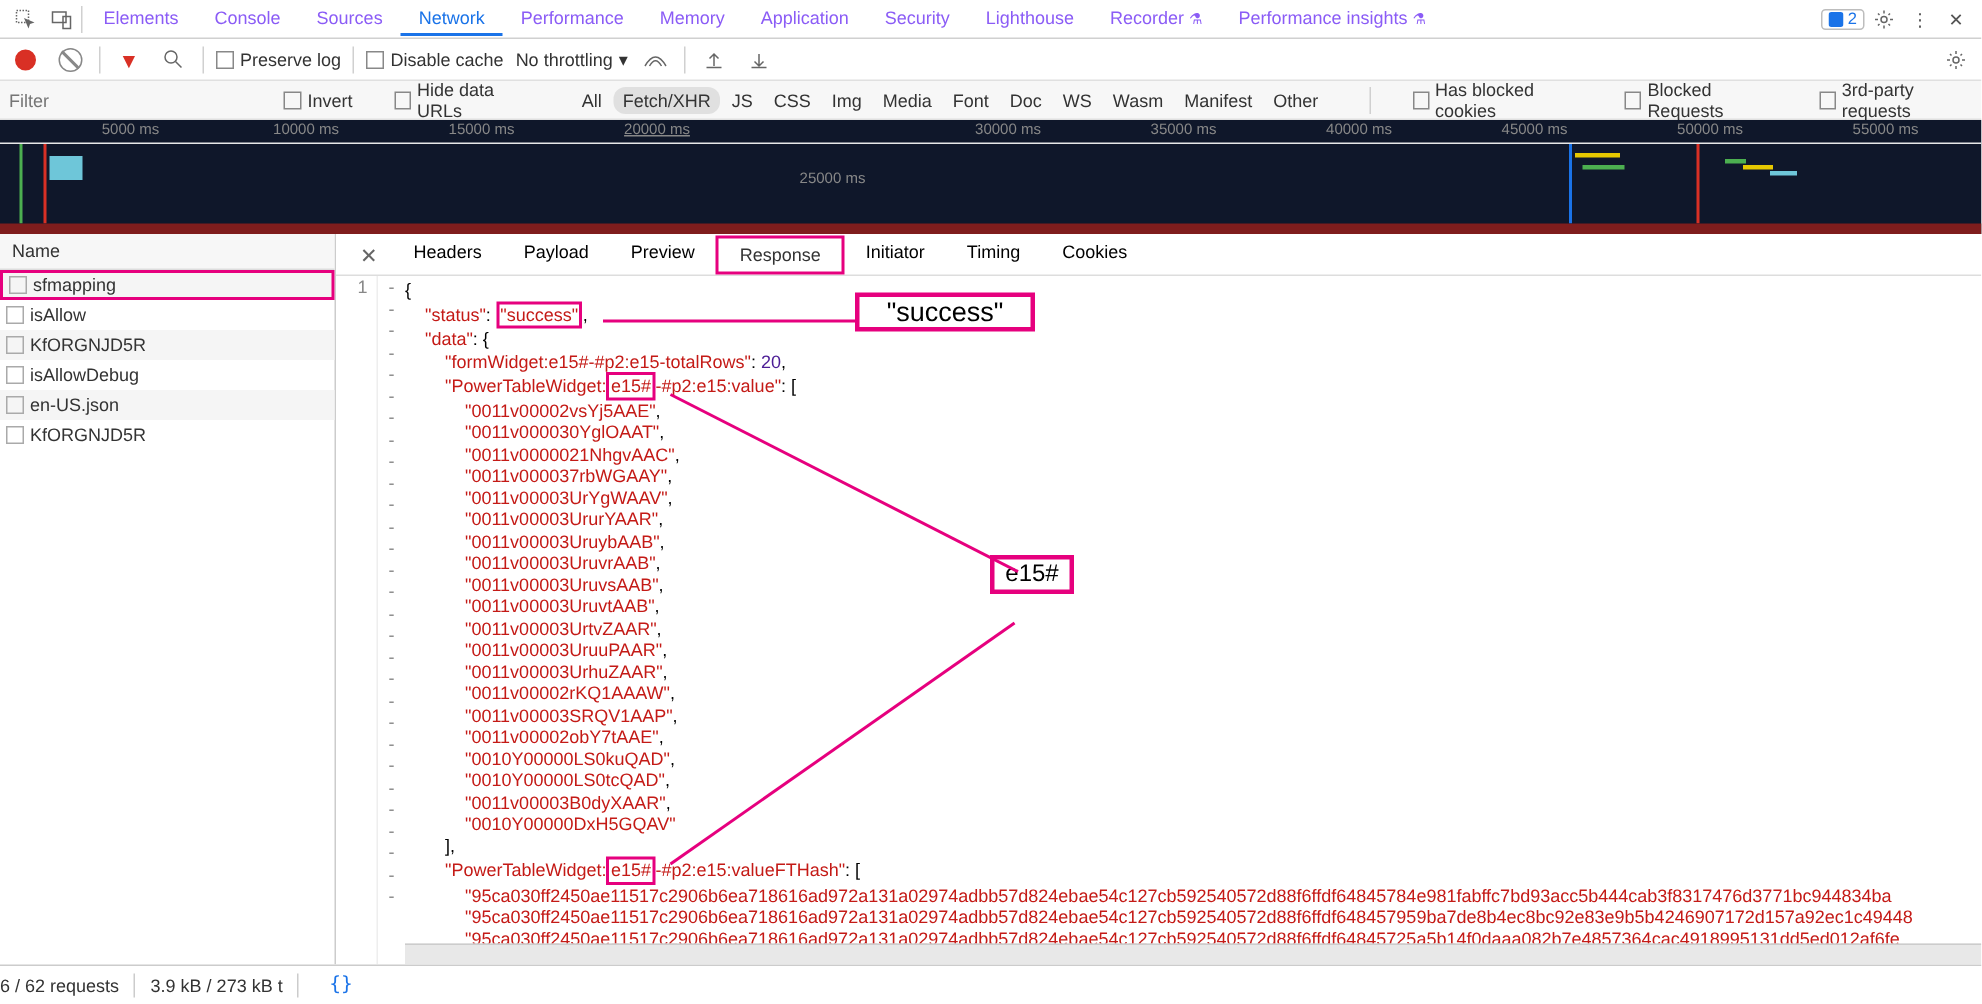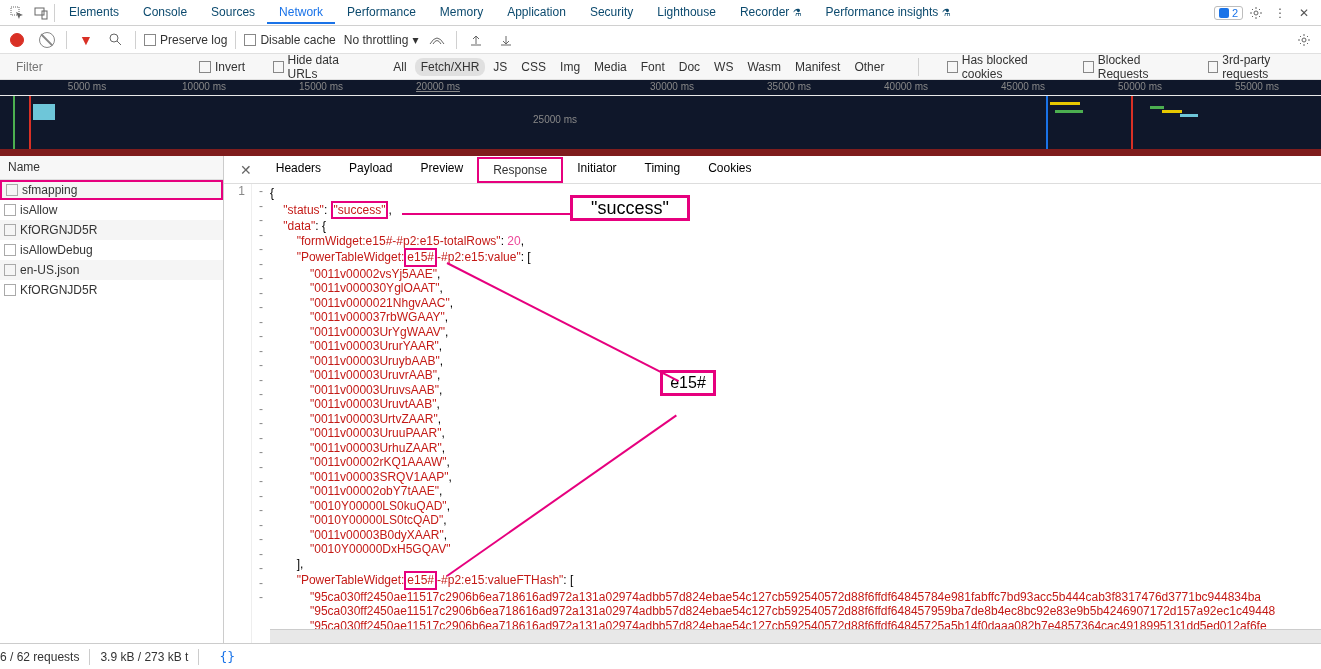--- a/index.html
+++ b/index.html
@@ -1,38 +1,38 @@
 <!DOCTYPE html>
 <html><head>
 <meta charset="utf-8">
 <style>
 * { margin: 0; padding: 0; box-sizing: border-box; font-family: "Segoe UI", Arial, sans-serif; }
 body { width: 1321px; height: 669px; background: #fff; color: #333; font-size: 12px; overflow: hidden; position: relative; }
 
 
 .top-bar { height: 26px; border-bottom: 1px solid #d0d0d0; display: flex; align-items: center; padding: 0 6px; gap: 2px; }
 .icon-btn { width: 22px; height: 22px; display: flex; align-items: center; justify-content: center; color: #555; cursor: pointer; }
-.tab { padding: 4px 12px; color: #0c4a6e; cursor: pointer; font-size: 12px; }
+.tab { padding: 4px 12px; color: #8b5cf6; cursor: pointer; font-size: 12px; }
 .tab.active { color: #1a73e8; border-bottom: 2px solid #1a73e8; padding-bottom: 3px; }
 .spacer { flex: 1; }
 .badge { display: inline-flex; align-items: center; gap: 3px; border: 1px solid #bdbdbd; border-radius: 3px; padding: 0 4px; font-size: 11px; color: #1a73e8; }
 
 
 .second-bar { height: 28px; border-bottom: 1px solid #e0e0e0; display: flex; align-items: center; padding: 0 6px; gap: 8px; }
 .rec-btn { width: 14px; height: 14px; border: 1px solid #d93025; border-radius: 50%; background: #d93025; }
 .no-entry { width: 16px; height: 16px; border: 1.5px solid #888; border-radius: 50%; position: relative; }
 .no-entry::after { content: ''; position: absolute; width: 16px; height: 1.5px; background: #888; transform: rotate(45deg); top: 6px; left: -1px; }
 .funnel { color: #d93025; font-size: 14px; }
 .vsep { width: 1px; height: 18px; background: #d0d0d0; }
 .checkbox-label { display: flex; align-items: center; gap: 4px; color: #333; font-size: 12px; }
 .checkbox { width: 12px; height: 12px; border: 1px solid #888; }
 .dropdown { display: flex; align-items: flex-end; gap: 4px; color: #333; font-size: 12px; }
 
 
-.filter-bar { height: 26px; border-bottom: 1px solid #e0e0e0; display: flex; align-items: center; padding: 0 16px; gap: 28px; background: #f7f7f7; font-size: 12px; }
+.filter-bar { height: 26px; border-bottom: 1px solid #e0e0e0; display: flex; align-items: center; padding: 0 6px; gap: 28px; background: #f7f7f7; font-size: 12px; }
 .filter-input { width: 160px; height: 20px; border: none; background: transparent; color: #888; font-size: 12px; }
 .filter-type { padding: 2px 6px; color: #333; cursor: pointer; }
 .filter-type.active { background: #e0e0e0; border-radius: 8px; }
 
 
 .timeline { height: 76px; border-bottom: 7px solid #7f1d1d; position: relative; overflow: hidden; background: #0f172a; }
 .tick-row { height: 16px; border-bottom: 1px solid #e8e8e8; position: relative; }
 .tick { position: absolute; font-size: 10px; color: #888; top: 1px; transform: translateX(-50%); }
 .marker { position: absolute; top: 16px; bottom: 0; width: 2px; }
 
@@ -49,21 +49,21 @@
 .detail-tabs { height: 28px; border-bottom: 1px solid #ddd; display: flex; align-items: center; padding-left: 6px; gap: 0; }
 .detail-tab { padding: 4px 14px; color: #000000; font-size: 12px; cursor: pointer; }
 .detail-tab.active { color: #333; border: 2px solid #e6007e; background: #fff; }
 .close-x { padding: 0 10px; color: #666; cursor: pointer; font-size: 14px; }
 
 .response-body { flex: 1; display: flex; overflow: hidden; font-family: Menlo, Consolas, monospace; font-size: 12px; position: relative; }
 .gutter { width: 28px; background: #fff; color: #888; text-align: right; padding-right: 6px; border-right: 1px solid #eee; }
 .code { flex: 1; overflow: auto; white-space: pre; line-height: 14.5px; padding-top: 2px; }
 .code-scroll { position: absolute; bottom: 0; left: 46px; right: 0; height: 14px; background: #e8e8e8; border-top: 1px solid #ccc; }
 .j-red { color: #c41a16; }
-.j-blue { color: #ec4899; }
+.j-blue { color: #4c1d95; }
 .j-black { color: #000; }
 .hl-box { border: 2px solid #e6007e; padding: 0 1px; display: inline-block; }
 
 
 .anno { position: absolute; border: 3px solid #e6007e; font-family: Consolas, monospace; font-size: 22px; color: #000; display: flex; align-items: center; justify-content: center; background: #fff; pointer-events: none; }
 .anno-line { position: absolute; background: #e6007e; height: 2px; transform-origin: left center; pointer-events: none; z-index: 5; }
 
 
 .status-bar { position: absolute; bottom: 0; left: 0; right: 0; height: 26px; border-top: 1px solid #ccc; display: flex; align-items: center; padding: 0 0; gap: 10px; font-size: 12px; color: #333; background: #fff; }
 .status-sep { width: 1px; height: 16px; background: #ccc; }

